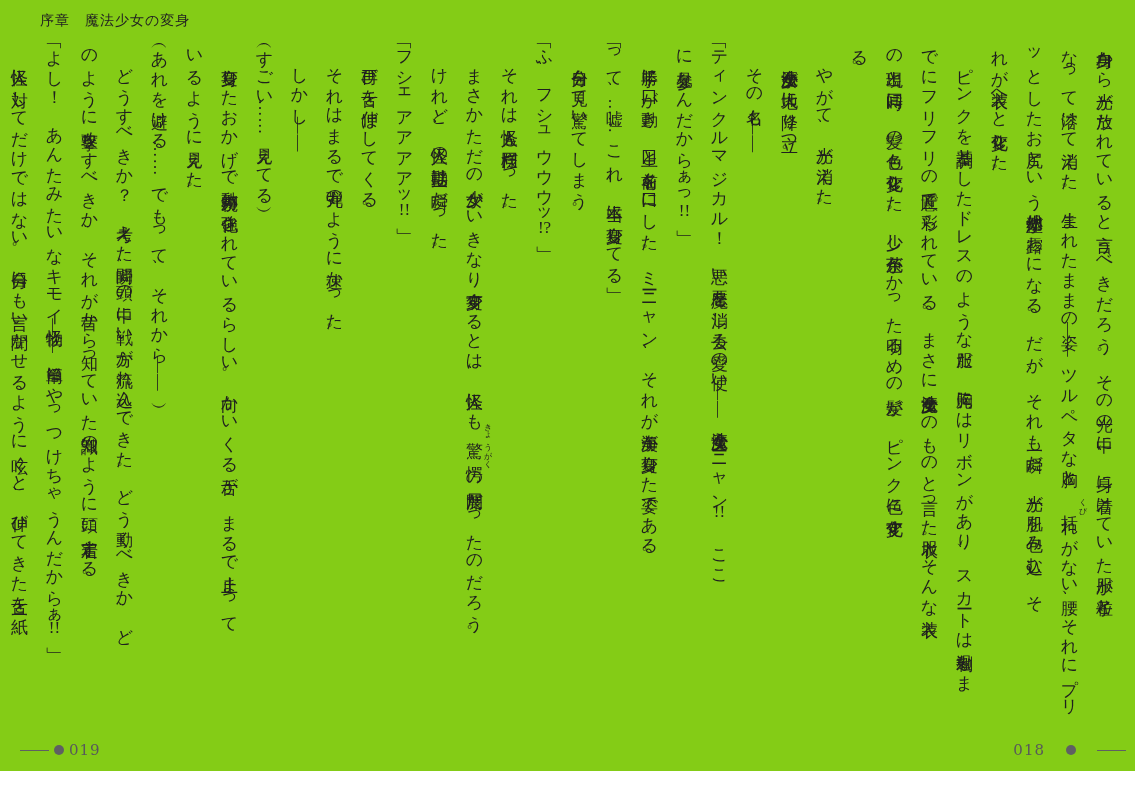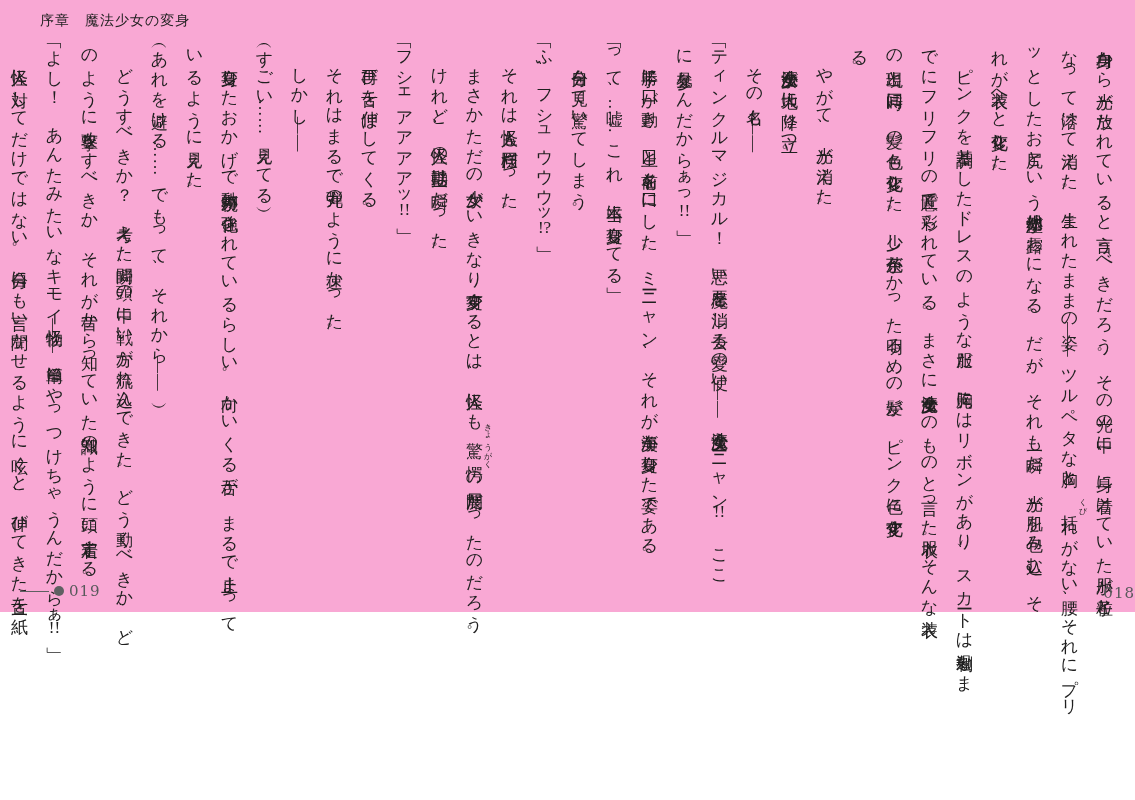--- a/index.html
+++ b/index.html
@@ -7,22 +7,22 @@
     padding: 0;
     width: 1135px;
     height: 800px;
     background: #ffffff;
     overflow: hidden;
     font-family: "Liberation Serif", "DejaVu Serif", serif;
   }
   .spread {
     position: relative;
     width: 1135px;
-    height: 612px;
-    background: #f9a8d4;
+    height: 771px;
+    background: #84cc16;
   }
   
   .chapter-header {
     position: absolute;
     top: 12px;
     left: 40px;
     font-size: 14px;
     letter-spacing: 1px;
     color: #222222;
     white-space: pre;
@@ -56,21 +56,21 @@
   .tcy { text-combine-upright: all; }
   
   .footer {
     position: absolute;
     bottom: 14px;
     display: flex;
     align-items: center;
     height: 14px;
   }
   .footer-left  { left: 0; padding-left: 20px; }
-  .footer-right { right: 0; flex-direction: column; gap: 16px; }
+  .footer-right { right: 9px; flex-direction: row; gap: 16px; }
   .rule {
     display: inline-block;
     width: 29px;
     height: 1px;
     background: #5f6062;
   }
   .dot {
     display: inline-block;
     width: 10px;
     height: 10px;

